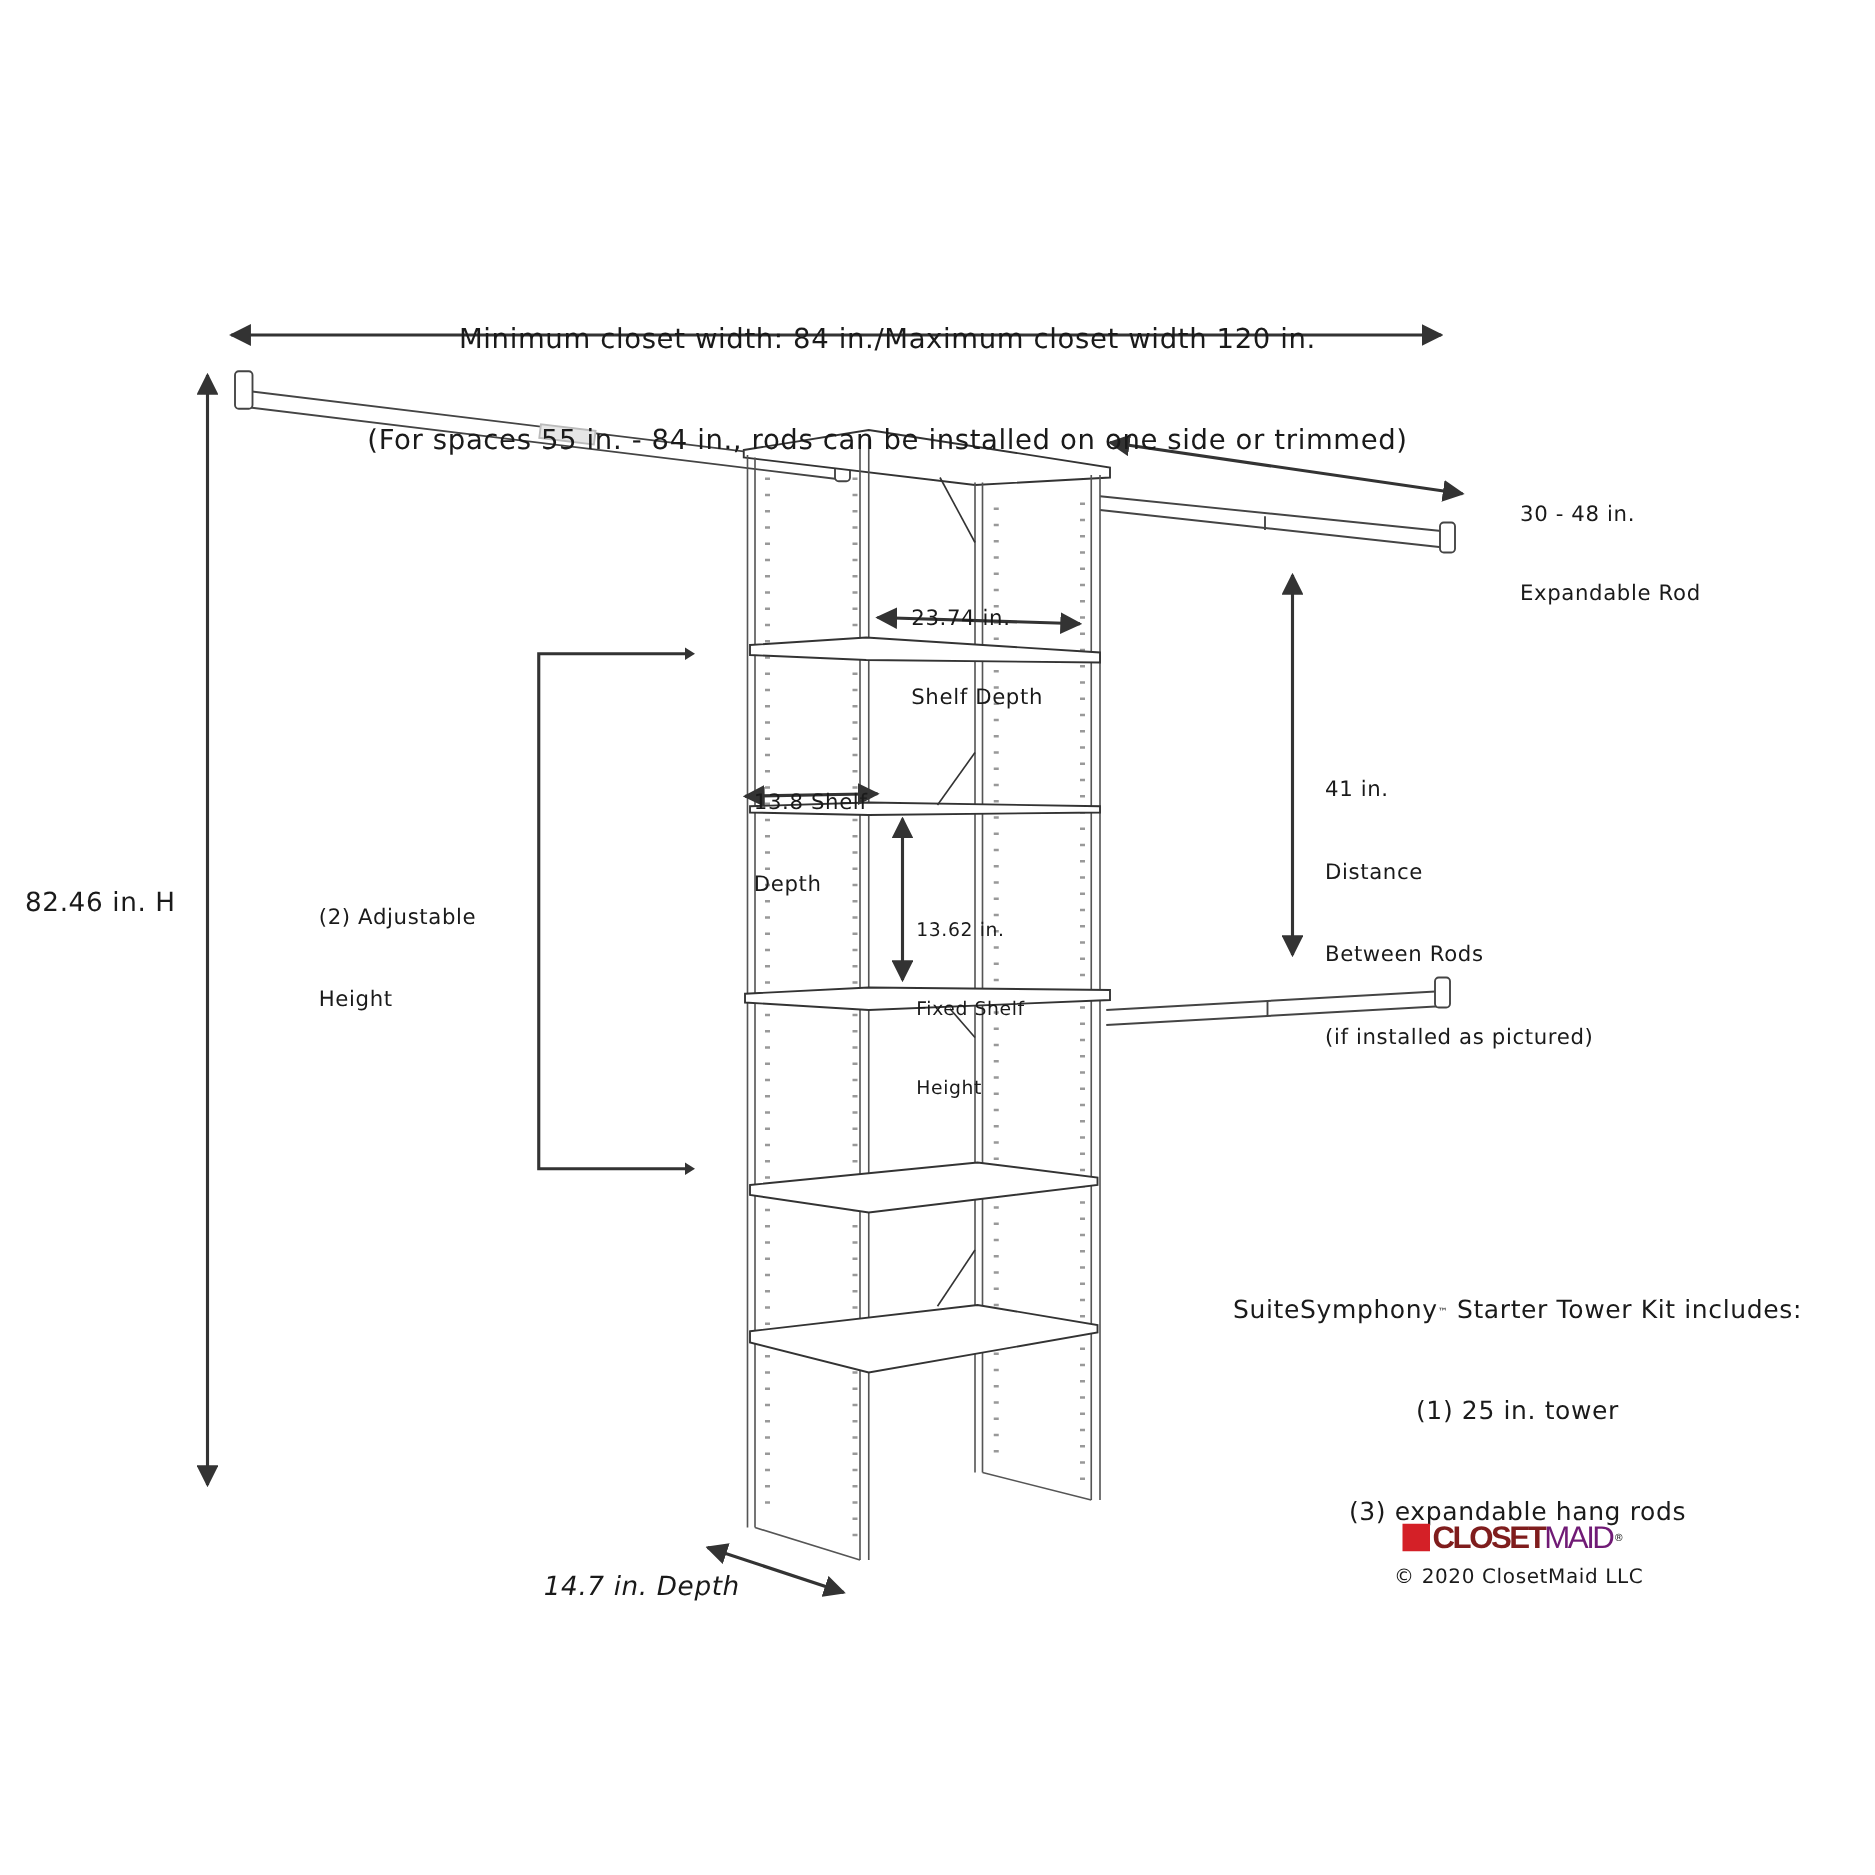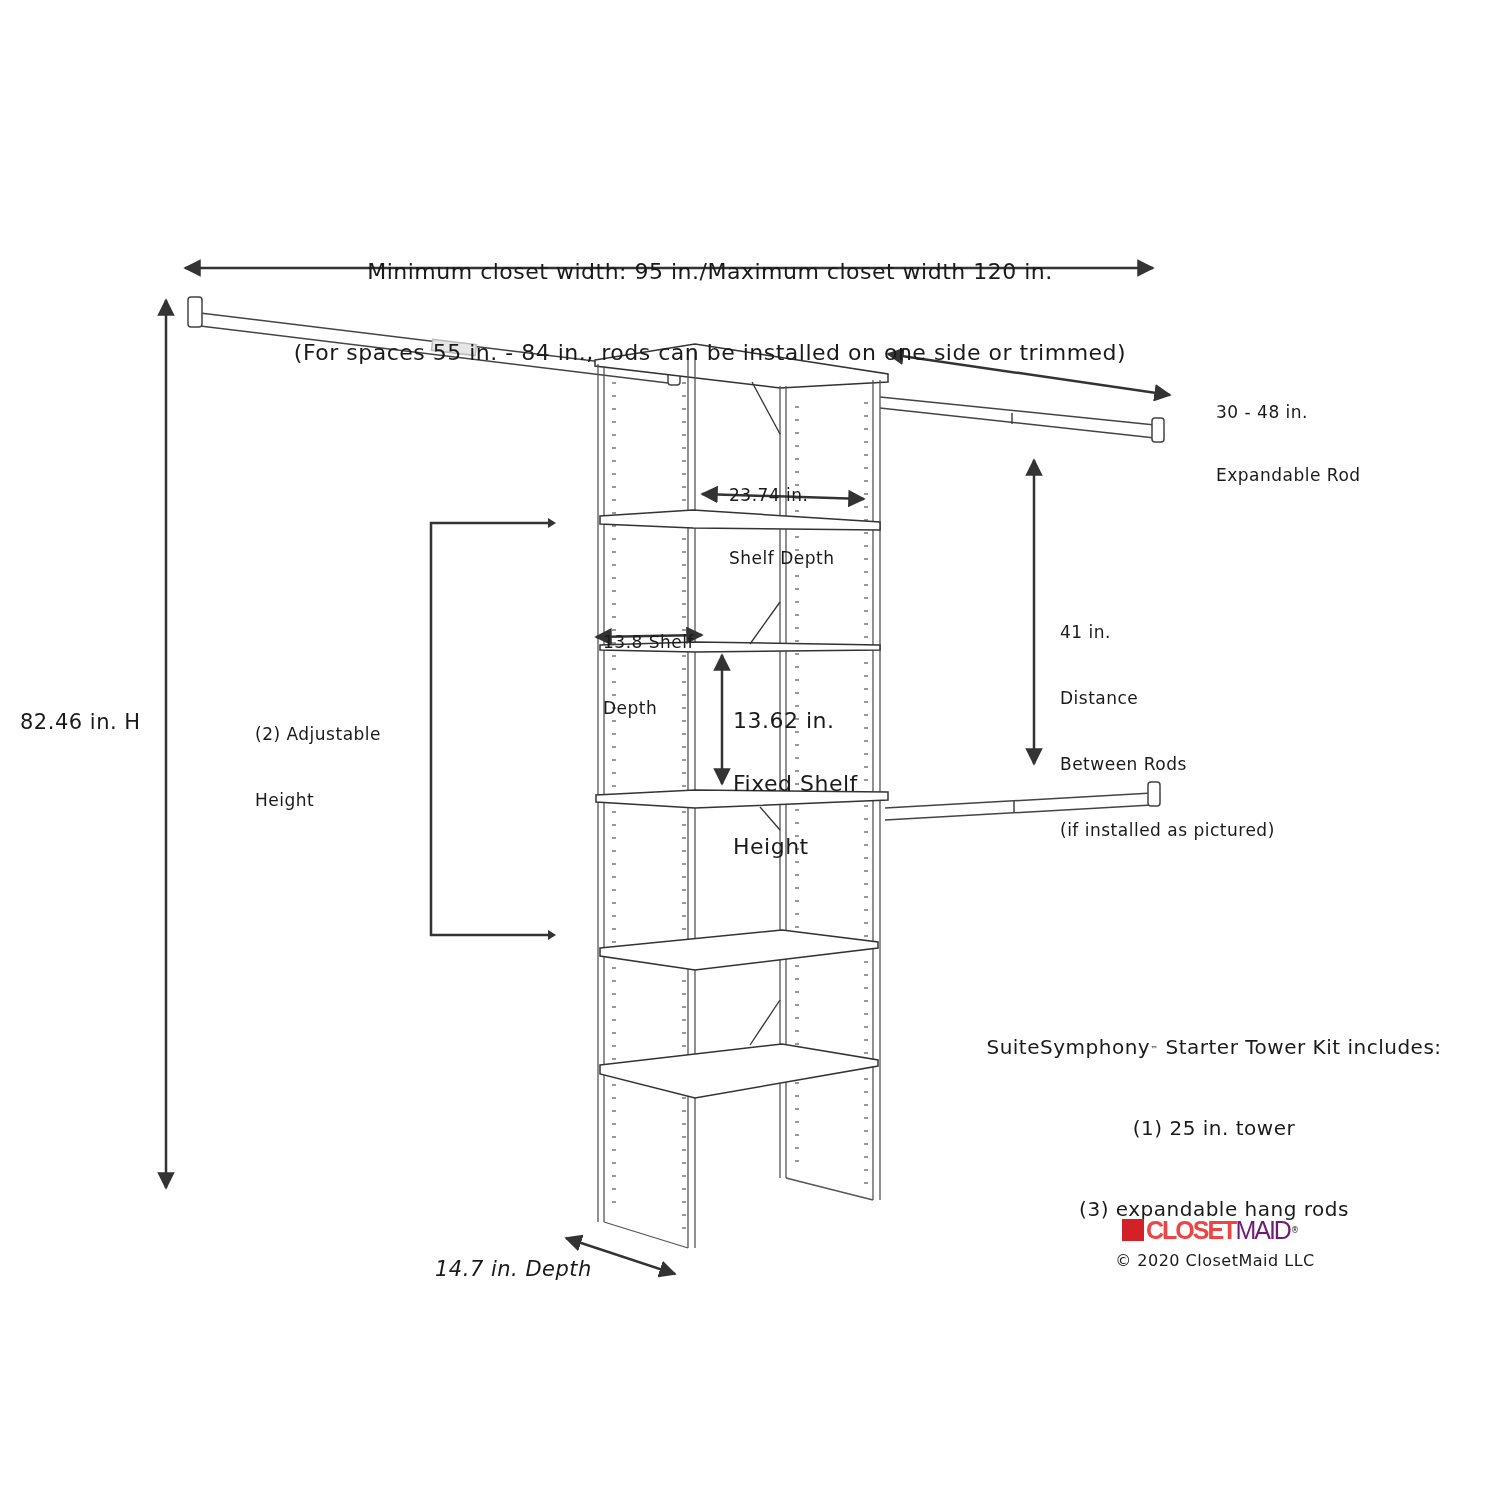--- a/index.html
+++ b/index.html
@@ -4,21 +4,21 @@
 <style>
   html, body { margin: 0; padding: 0; background: #ffffff; }
   body { width: 1500px; height: 1500px; position: relative; overflow: hidden;
          font-family: "DejaVu Sans", "Liberation Sans", sans-serif; color: #1a1a1a; }
   .txt { position: absolute; white-space: pre; letter-spacing: 0.5px; }
   .center { text-align: center; }
   .right { text-align: left; }
   #drawing { position: absolute; left: 0; top: 0; }
   .logo { position: absolute; left: 1122px; top: 1218px; height: 24px; display: flex; align-items: center; }
   .logo-square { width: 22px; height: 22px; background: #d42027; margin-right: 2px; }
-  .logo-bold { font-family: "Liberation Sans", sans-serif; font-weight: bold; font-size: 25px; letter-spacing: -2px; color: #ef4444; }
+  .logo-bold { font-family: "Liberation Sans", sans-serif; font-weight: bold; font-size: 25px; letter-spacing: -2px; color: #7f1d1d; }
   .logo-thin { font-family: "Liberation Sans", sans-serif; font-size: 25px; letter-spacing: -2px; color: #701a75; }
   .logo-reg { font-size: 8px; vertical-align: top; margin-left: 1px; }
   sup.tm { font-size: 8px; vertical-align: top; position: relative; top: 2px; }
 </style>
 </head>
 <body>
 
 <svg id="drawing" width="1500" height="1500" viewBox="0 0 1500 1500">
   <defs>
     <marker id="ah" viewBox="0 0 10 10" refX="9" refY="5" markerWidth="7" markerHeight="7" orient="auto-start-reverse">
@@ -351,42 +351,42 @@
   <line x1="566" y1="1238" x2="675" y2="1274" stroke="#333" stroke-width="2.5" marker-start="url(#ah)" marker-end="url(#ah)"></line>
 
   <g stroke="#333" stroke-width="2.5" fill="none">
     <polyline points="553,523 431,523 431,935 553,935"></polyline>
   </g>
   <path d="M548,518 L556,523 L548,528 Z" fill="#333"></path>
   <path d="M548,930 L556,935 L548,940 Z" fill="#333"></path>
 </svg>
 
 <div class="txt center" style="left:260px; top:204px; width:900px; font-size:22px; line-height:27px;">
-  <div>Minimum closet width: 95 in./Maximum closet width 120 in.</div>
+  <div>Minimum closet width: 84 in./Maximum closet width 120 in.</div>
   <div>(For spaces 55 in. - 84 in., rods can be installed on one side or trimmed)</div>
 </div>
 
 <div class="txt" style="left:20px; top:710px; font-size:21px;">82.46 in. H</div>
 
 <div class="txt" style="left:1216px; top:360px; font-size:17px; line-height:21px;">
   <div>30 - 48 in.</div>
   <div>Expandable Rod</div>
 </div>
 
 <div class="txt" style="left:729px; top:443px; font-size:17px; line-height:21px;">
   <div>23.74 in.</div>
   <div>Shelf Depth</div>
 </div>
 
 <div class="txt" style="left:603px; top:587px; font-size:17px; line-height:22px;">
   <div>13.8 Shelf</div>
   <div>Depth</div>
 </div>
 
-<div class="txt" style="left:733px; top:668px; font-size:22px; line-height:21px;">
+<div class="txt" style="left:733px; top:692px; font-size:15px; line-height:21px;">
   <div>13.62 in.</div>
   <div>Fixed Shelf</div>
   <div>Height</div>
 </div>
 
 <div class="txt" style="left:1060px; top:577px; font-size:17px; line-height:22px;">
   <div>41 in.</div>
   <div>Distance</div>
   <div>Between Rods</div>
   <div>(if installed as pictured)</div>

